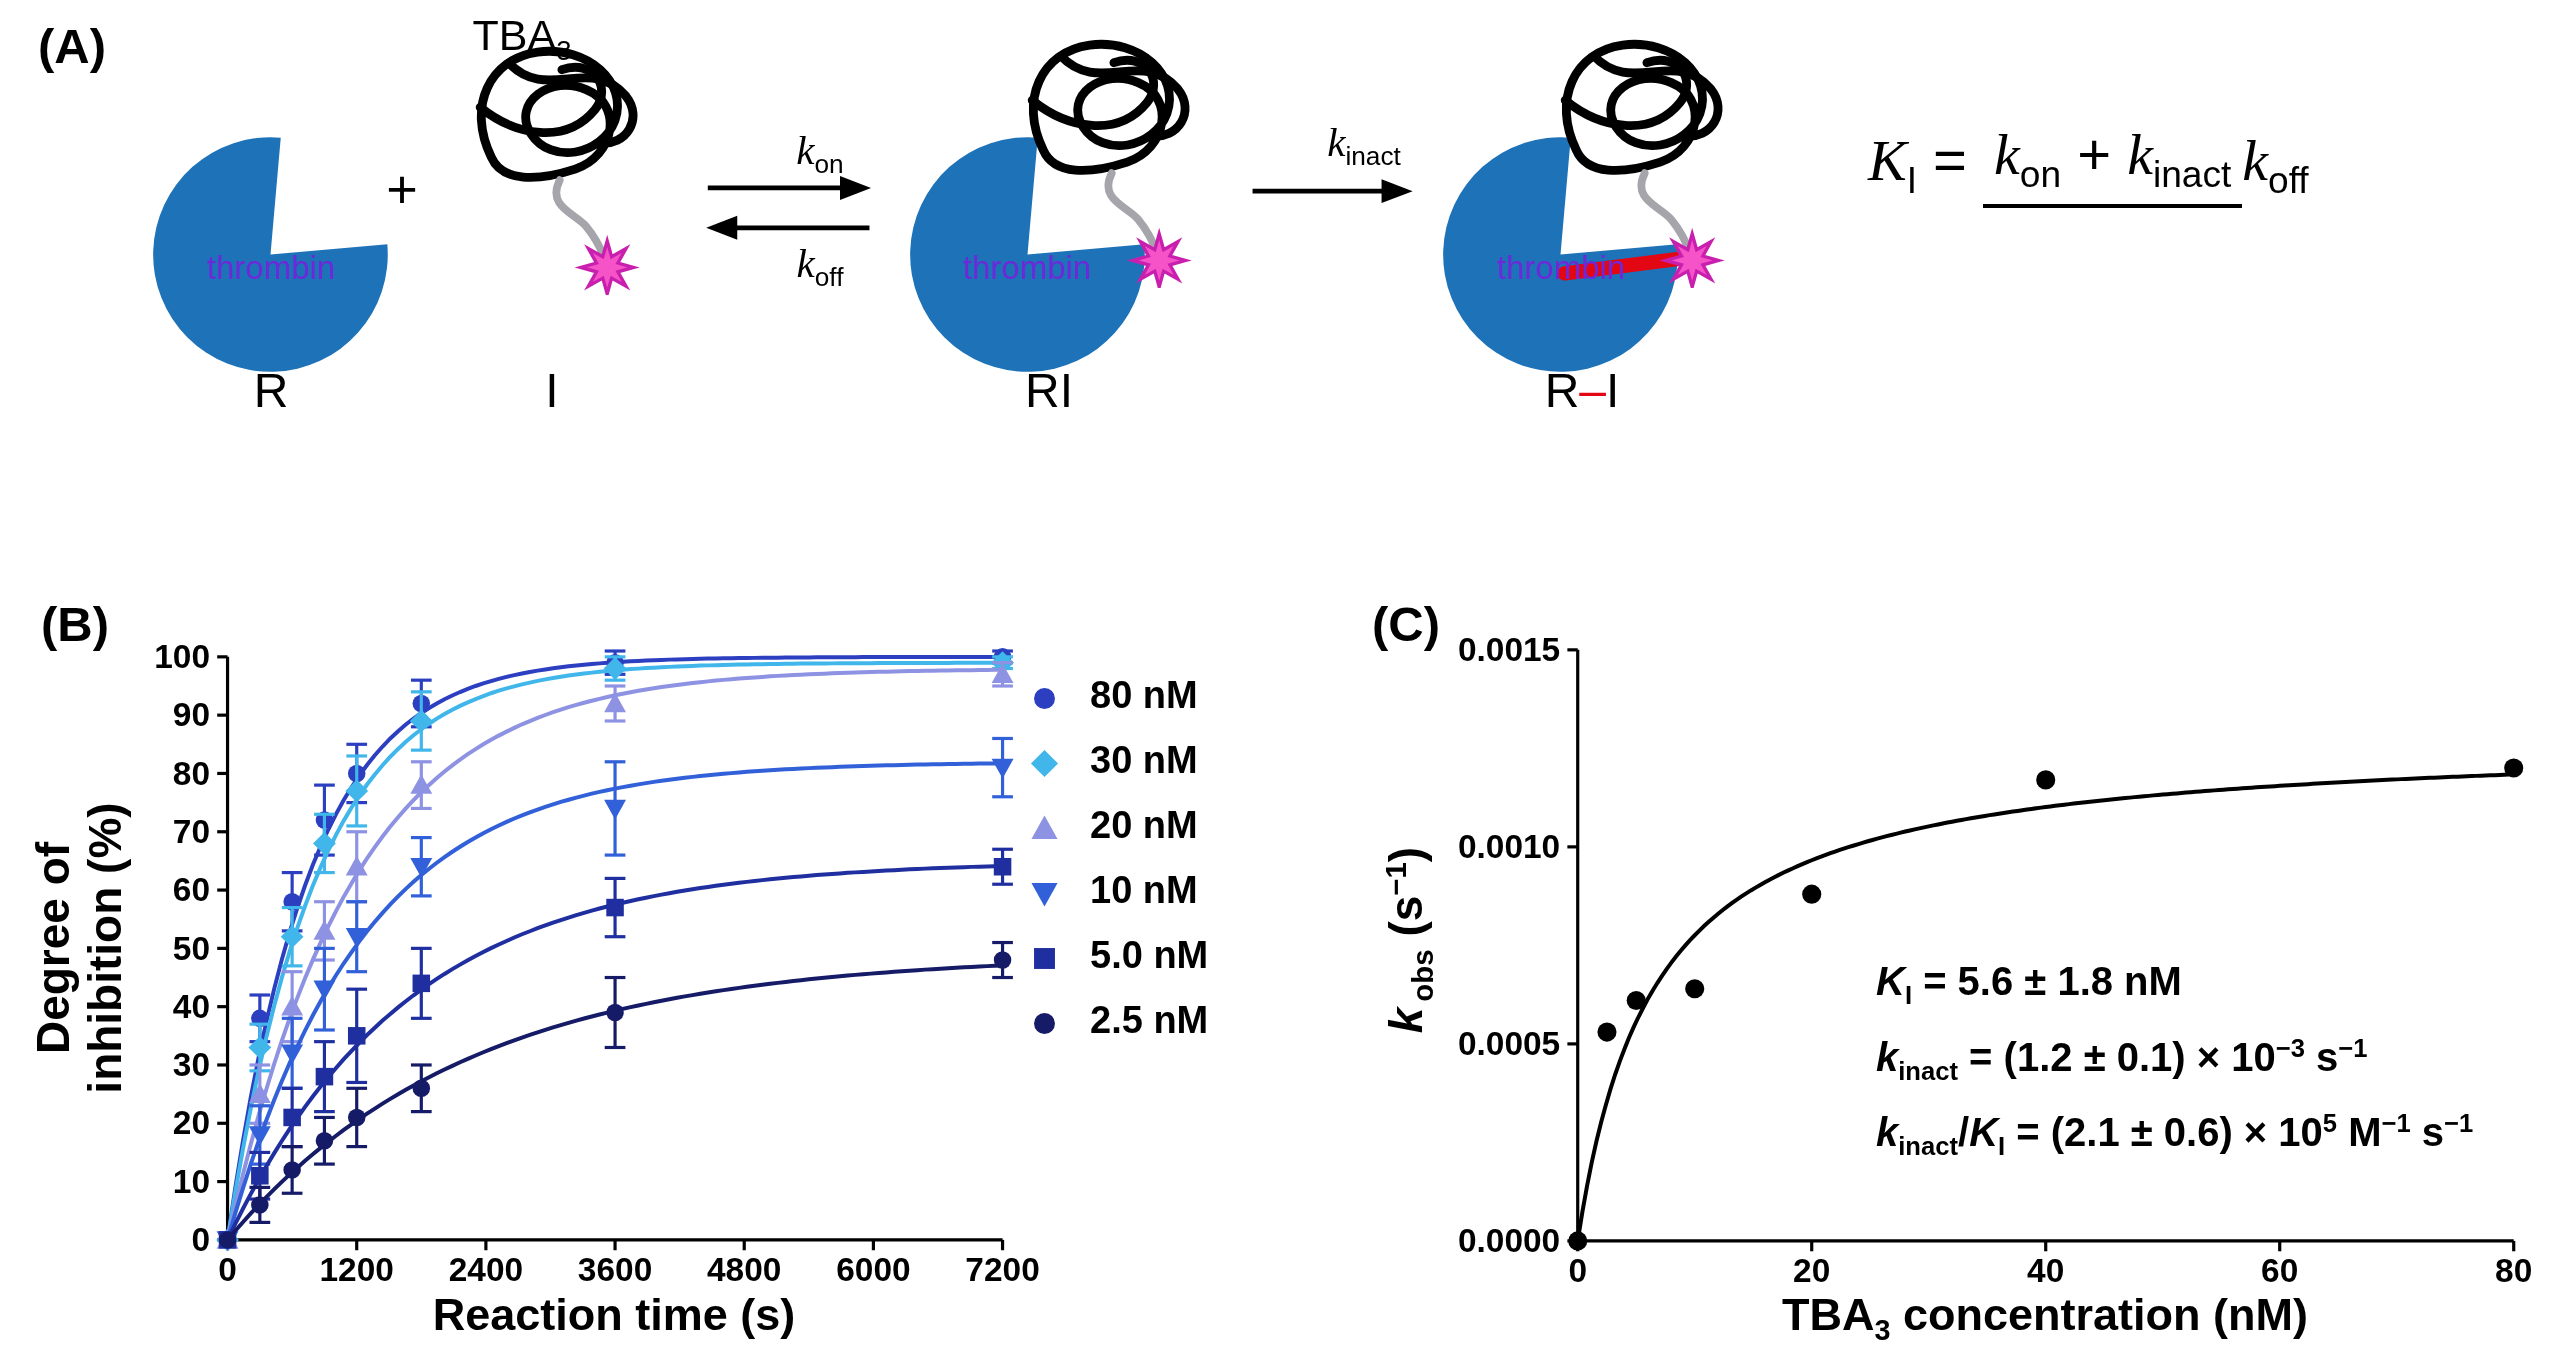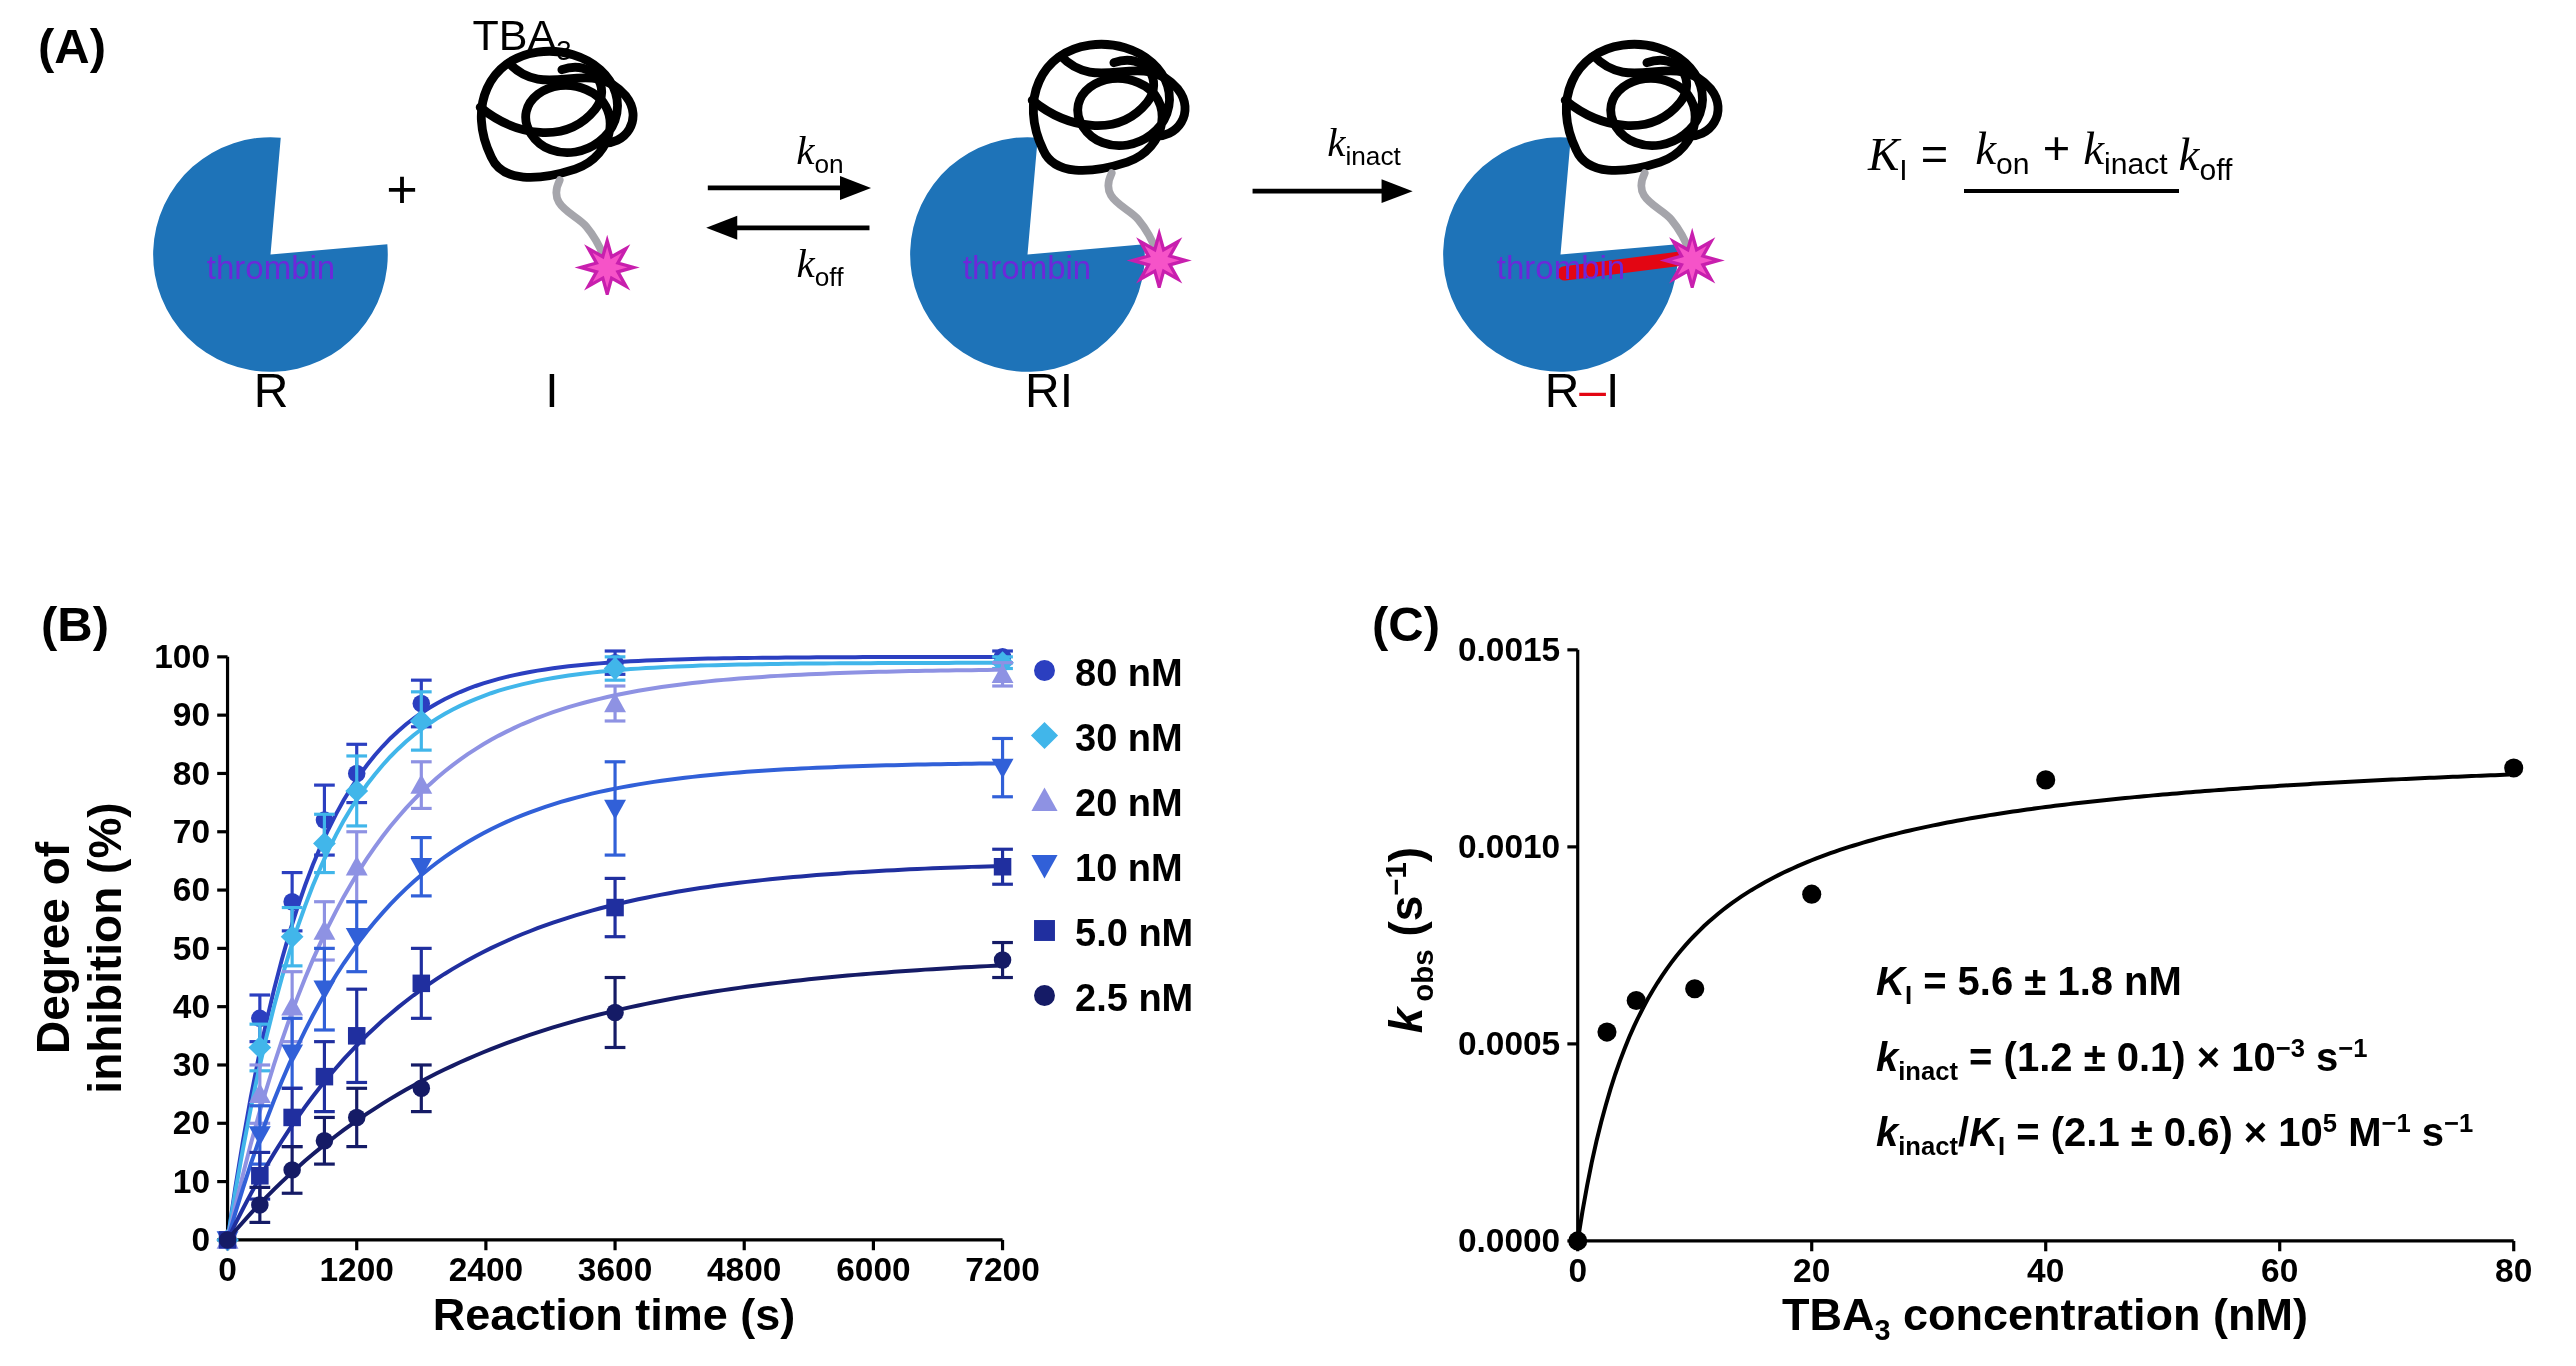--- a/index.html
+++ b/index.html
@@ -9,29 +9,29 @@
   .cx { transform:translateX(-50%); }
   .panel-label { font-size:49px; font-weight:700; }
   .species { font-size:48px; font-weight:400; }
   .klabel { font-size:41px; font-weight:400;margin-left:32px; }
   .klabel i, .eq i { font-family:"Liberation Serif", serif; font-style:italic; }
   sub { font-size:64%; }
   sup { font-size:64%; }
   .thrombin-text { font-size:33px; color:#6d28d9; white-space:nowrap; }
   .tba { font-size:43px; }
   .plus { font-size:54px; }
-  .eq { display:flex; align-items:center; font-size:47px; }
+  .eq { display:flex; align-items:center; font-size:58px; }
   .frac { display:inline-flex; flex-direction:row; text-align:center; margin-left:16px; }
   .frac .num { padding:0 11px 8px; border-bottom:4px solid #000; }
   .frac .den { padding-top:6.4px; }
   .axis-title { font-size:45px; font-weight:700; white-space:nowrap; }
   .rot { transform:rotate(-90deg); display:flex; flex-direction:column; align-items:center;
          justify-content:center; text-align:center; line-height:1.12; }
   .annos { font-size:40px; font-weight:700; line-height:1.86; white-space:nowrap; }
-  .legend-row { display:flex; align-items:flex-start; height:65px; gap:12px;
+  .legend-row { display:flex; align-items:flex-end; height:65px; gap:27px;
                 font-size:38px; font-weight:700; white-space:nowrap; }
   svg { display:block; }
 </style>
 </head>
 <body>
 
 <div class="figure">
 
   <svg width="0" height="0" style="position:absolute" aria-hidden="true">
     <defs>

